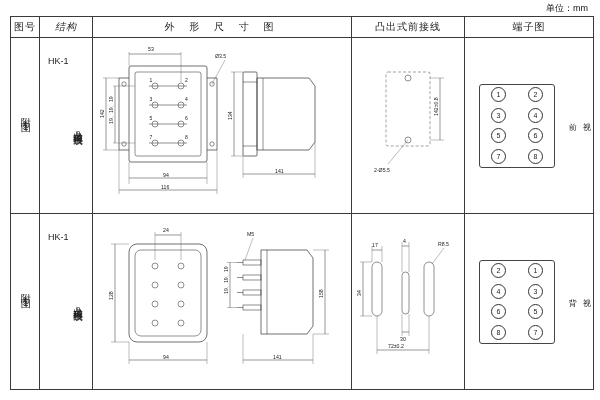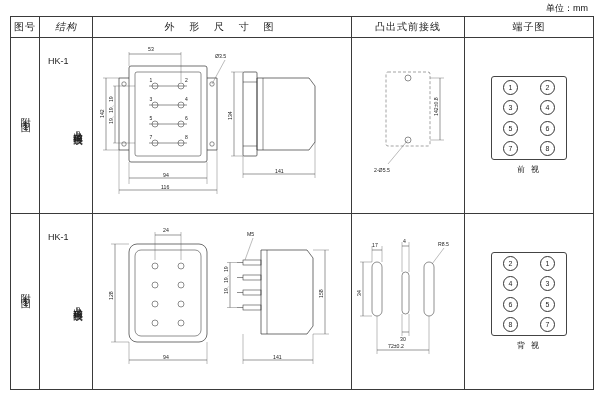--- a/index.html
+++ b/index.html
@@ -90,21 +90,21 @@
     grid-template-columns:1fr 1fr;
     grid-template-rows:repeat(4,1fr);
     align-items:center;
     justify-items:center;
   }
   .tcirc{
     width:13px;height:13px;border:1px solid #333;border-radius:50%;
     font-size:7px;line-height:13px;text-align:center;color:#222;
   }
   .termcap{font-size:8px;margin-top:4px;letter-spacing:2px;}
-  .termwrap{display:flex;flex-direction:column;align-items:center;justify-content:center;height:100%;}
+  .termwrap{display:flex;flex-direction:row;align-items:center;justify-content:center;height:100%;}
 </style>
 </head>
 <body>
 
 <div class="page">
 
   <div class="unit">单位：mm</div>
 
   <table class="main">
     <thead>

